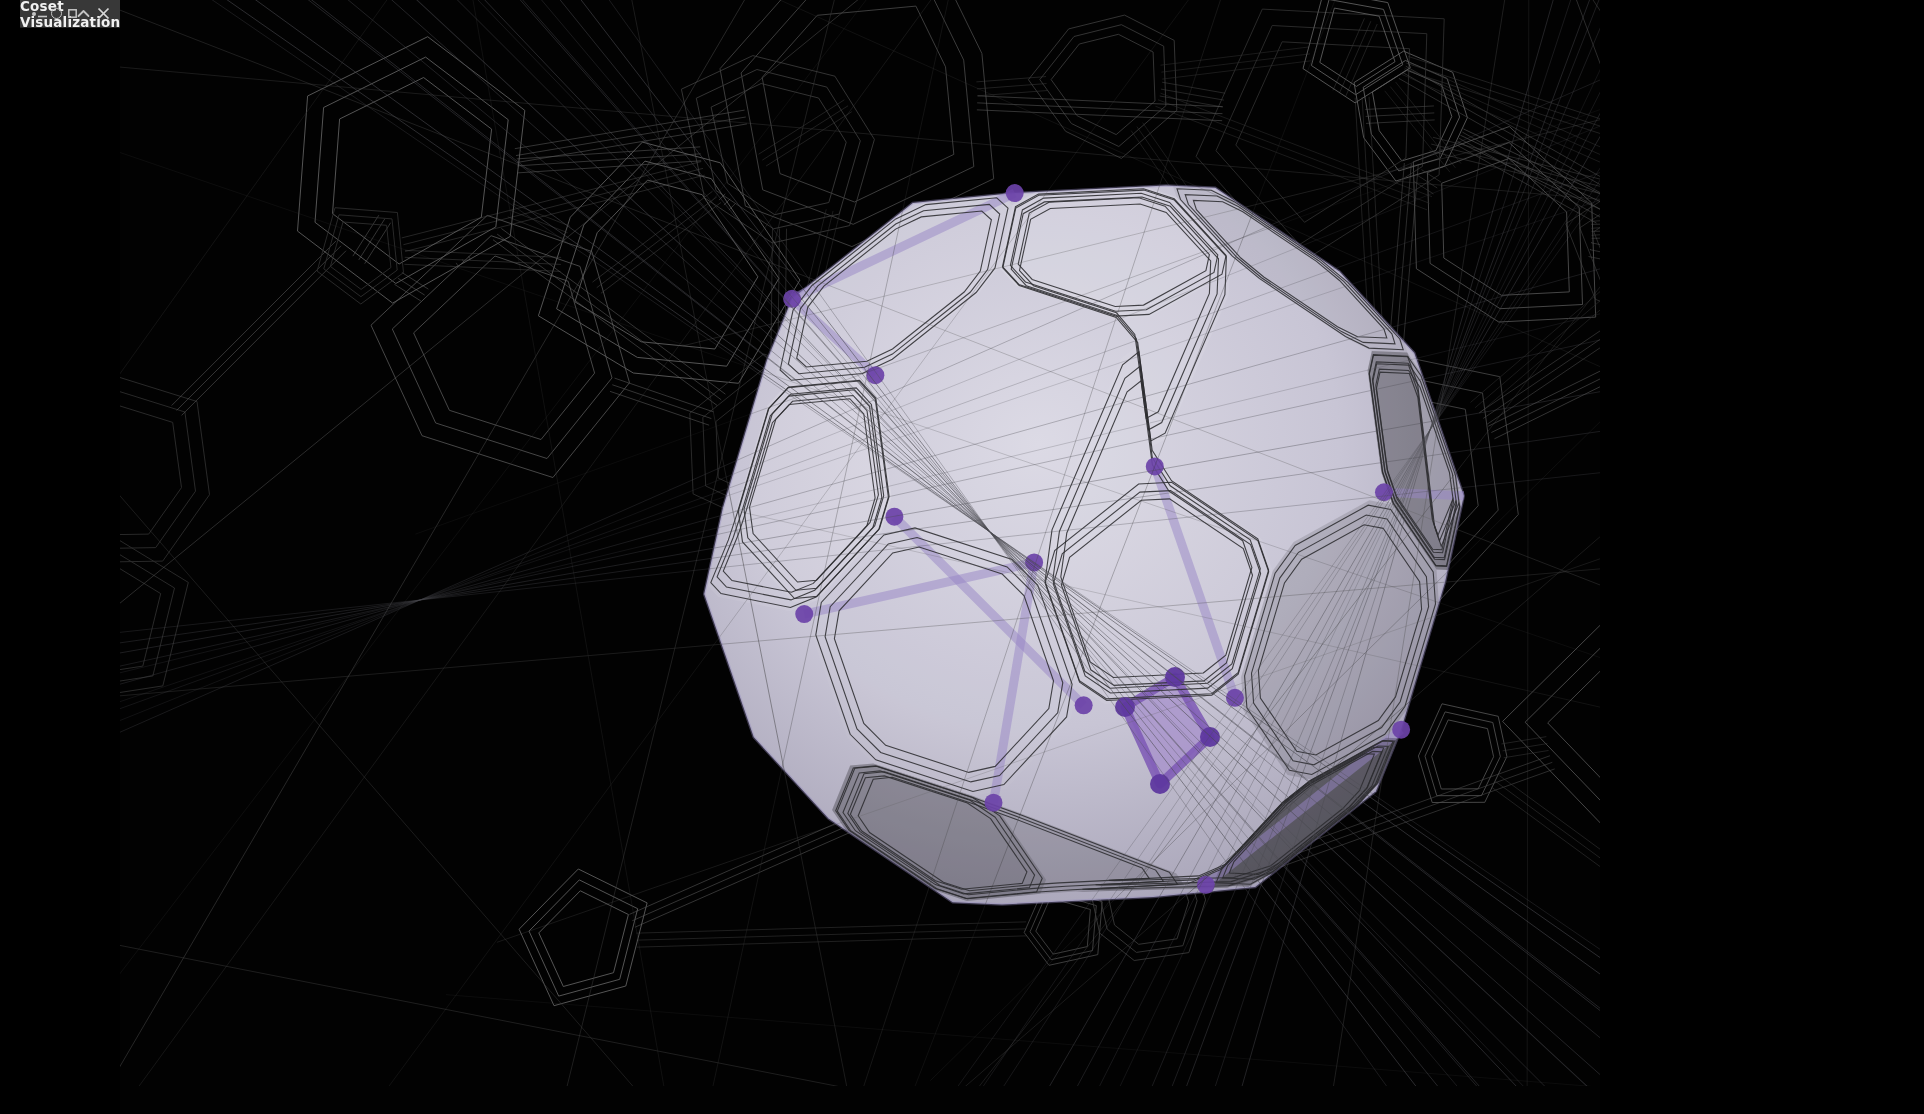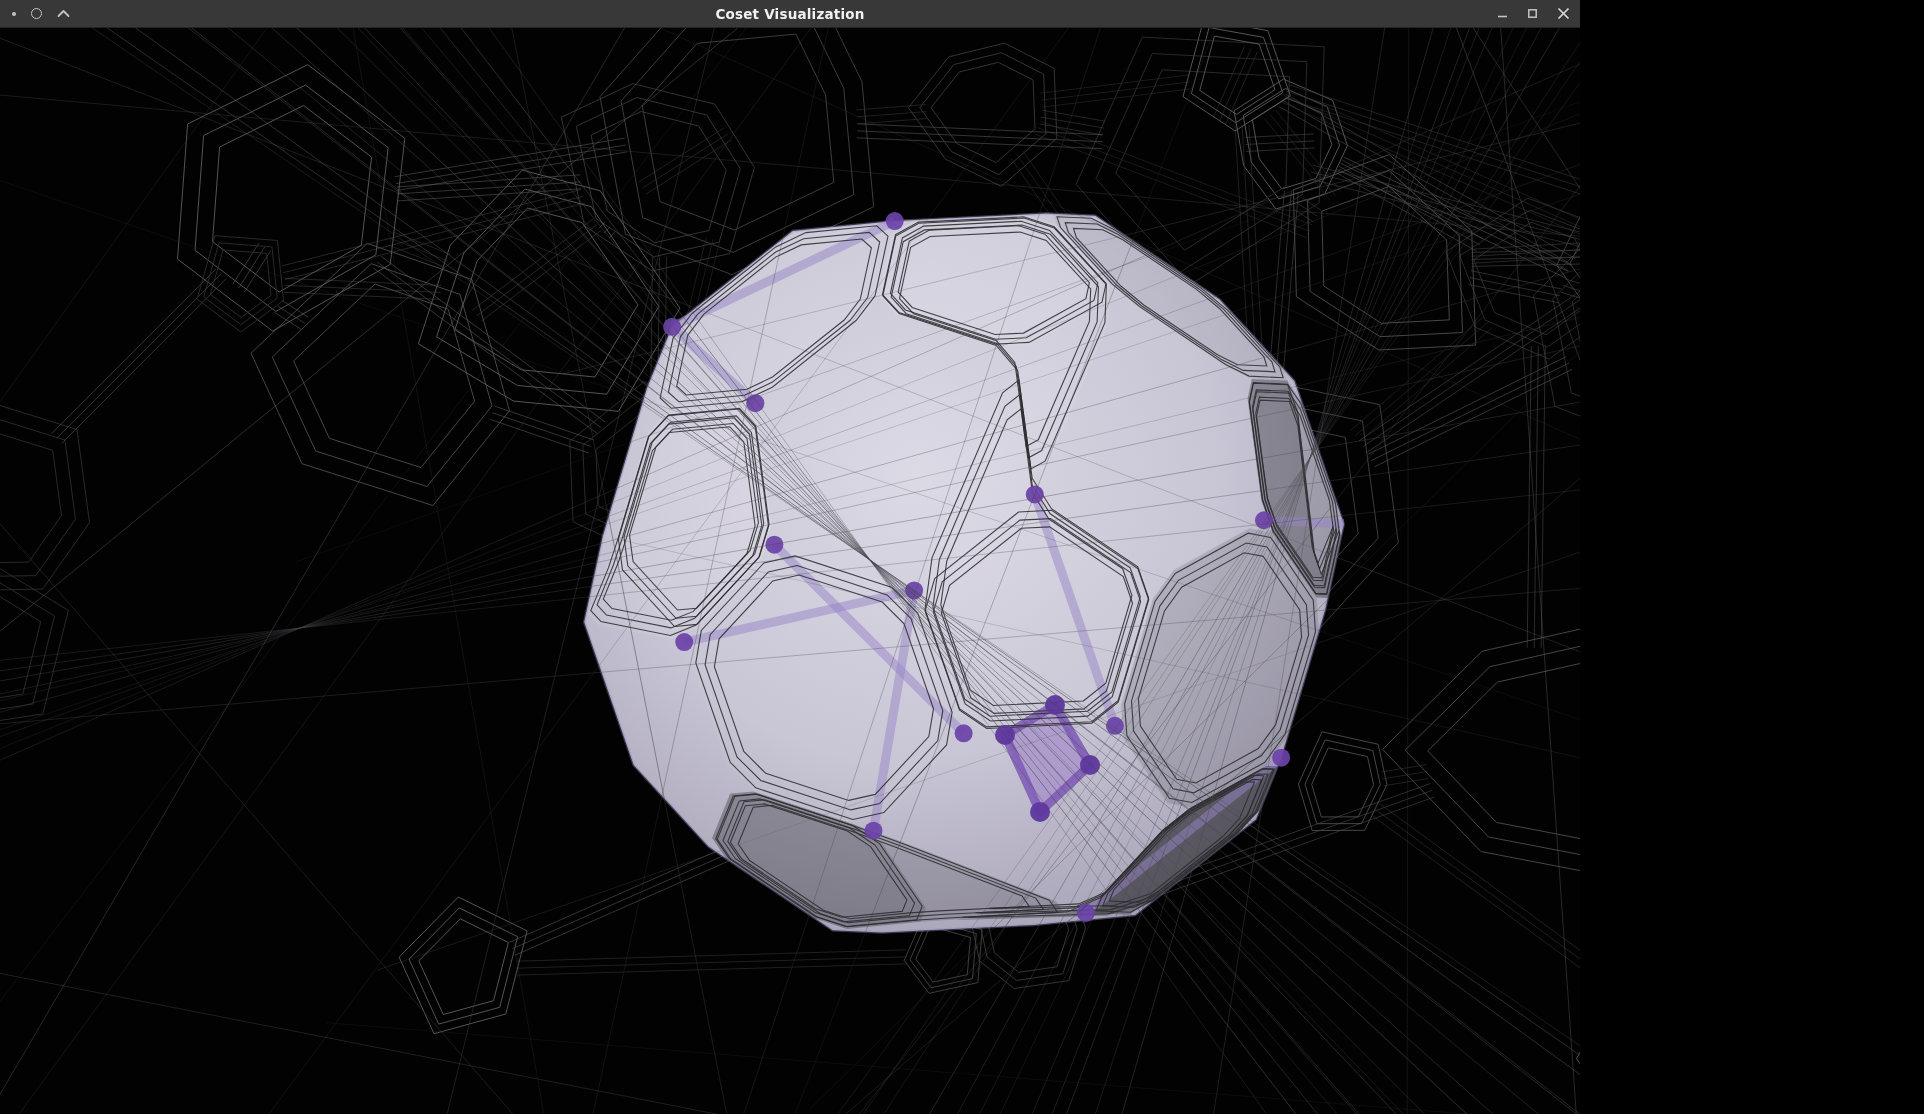--- a/index.html
+++ b/index.html
@@ -1,18 +1,18 @@
 <!DOCTYPE html>
 <html style="--tb-bg: #383838; --tb-fg: #f1f1f1; --ctl: #c4c4c4; --scene-bg: #020202;"><head>
 <meta charset="utf-8">
 <style>
   html,body{margin:0;padding:0;}
   body{width:1924px;height:1114px;background:#000;overflow:hidden;
        font-family:"DejaVu Sans","Liberation Sans",sans-serif;}
-  .window{width:1580px;height:1114px;display:flex;flex-direction:column;}
+  .window{width:1580px;height:1114px;display:flex;flex-direction:row;padding-left:20px;}
   .titlebar{position:relative;height:28px;flex:0 0 28px;background:var(--tb-bg,#383838);
             display:flex;align-items:center;justify-content:center;
             border-bottom:1px solid #242424;box-sizing:border-box;}
   .tb-title{font-size:13.5px;font-weight:bold;color:var(--tb-fg,#f1f1f1);letter-spacing:.2px;}
   .tb-left,.tb-right{position:absolute;top:0;height:100%;display:flex;align-items:center;}
   .tb-left{left:12px;gap:15px;}
   .tb-right{right:10px;gap:19px;}
   .tb-btn{background:none;border:none;padding:0;margin:0;display:flex;align-items:center;
           justify-content:center;cursor:default;}
   .tb-dot{width:4px;height:4px;border-radius:50%;background:var(--ctl,#c3c3c3);}

